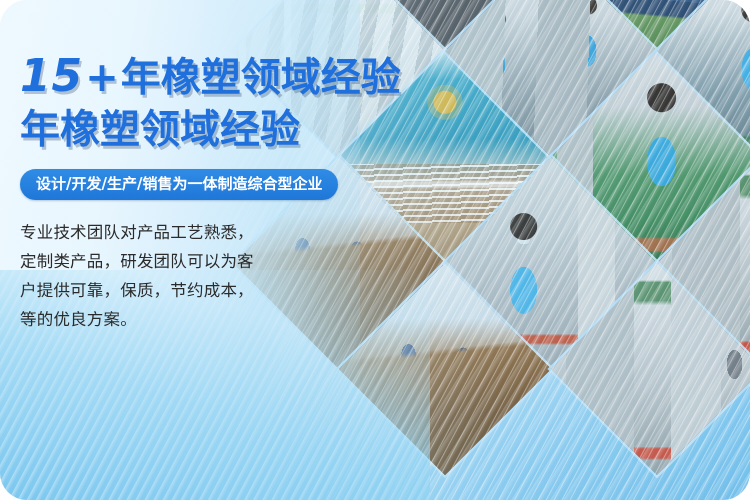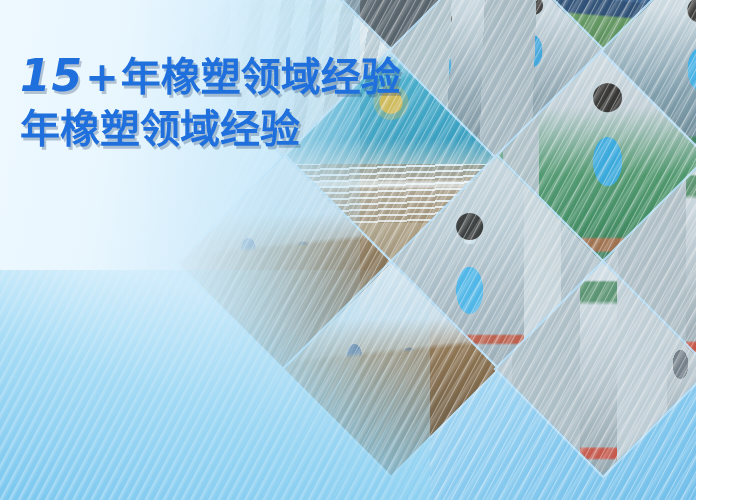--- a/index.html
+++ b/index.html
@@ -1,36 +1,37 @@
 <!DOCTYPE html>
 <html lang="zh-CN"><head>
 <meta charset="utf-8">
 <title>Company Banner</title>
 <style>
   html,body{margin:0;padding:0;background:#fff;}
   *{box-sizing:border-box;}
   .banner{
     position:relative;
-    width:696px;height:500px;
+    width:750px;height:500px;
     overflow:hidden;
     font-family:"Liberation Sans","DejaVu Sans",sans-serif;
     background:
       linear-gradient(118deg,
         rgba(255,255,255,0.00) 0%,
         rgba(255,255,255,0.55) 28%,
         rgba(255,255,255,0.10) 55%,
         rgba(255,255,255,0.00) 100%),
       linear-gradient(160deg,
         #f4fbff 0%,
         #eaf6fd 18%,
         #d9eefb 36%,
         #bfe2f7 55%,
         #9fd4f2 72%,
         #7fc6ee 86%,
         #6dbdea 100%);
+    border-radius: 27px;
   }
 
   
   .streaks{
     position:absolute;inset:0;
     background-image:repeating-linear-gradient(118deg,
        rgba(255,255,255,0.00) 0px,
        rgba(255,255,255,0.00) 2px,
        rgba(255,255,255,0.40) 3px,
        rgba(255,255,255,0.05) 4px,
@@ -379,17 +380,19 @@
               mask-image:linear-gradient(20deg, rgba(0,0,0,1) 0%, rgba(0,0,0,.5) 55%, rgba(0,0,0,0) 100%);"></div>
 
   <div class="textwrap">
 
     <div class="headline">
       <span class="num">15</span><span class="plus">+</span><span>年橡塑领域经验</span>
     </div>
 
     <div class="headline">年橡塑领域经验</div>
 
-
+    <div class="pill">设计/开发/生产/销售为一体制造综合型企业</div>
+
+    <div class="body">专业技术团队对产品工艺熟悉，定制类产品，研发团队可以为客户提供可靠，保质，节约成本，等的优良方案。</div>
 
   </div>
 
 </div>
 
 </body></html>

